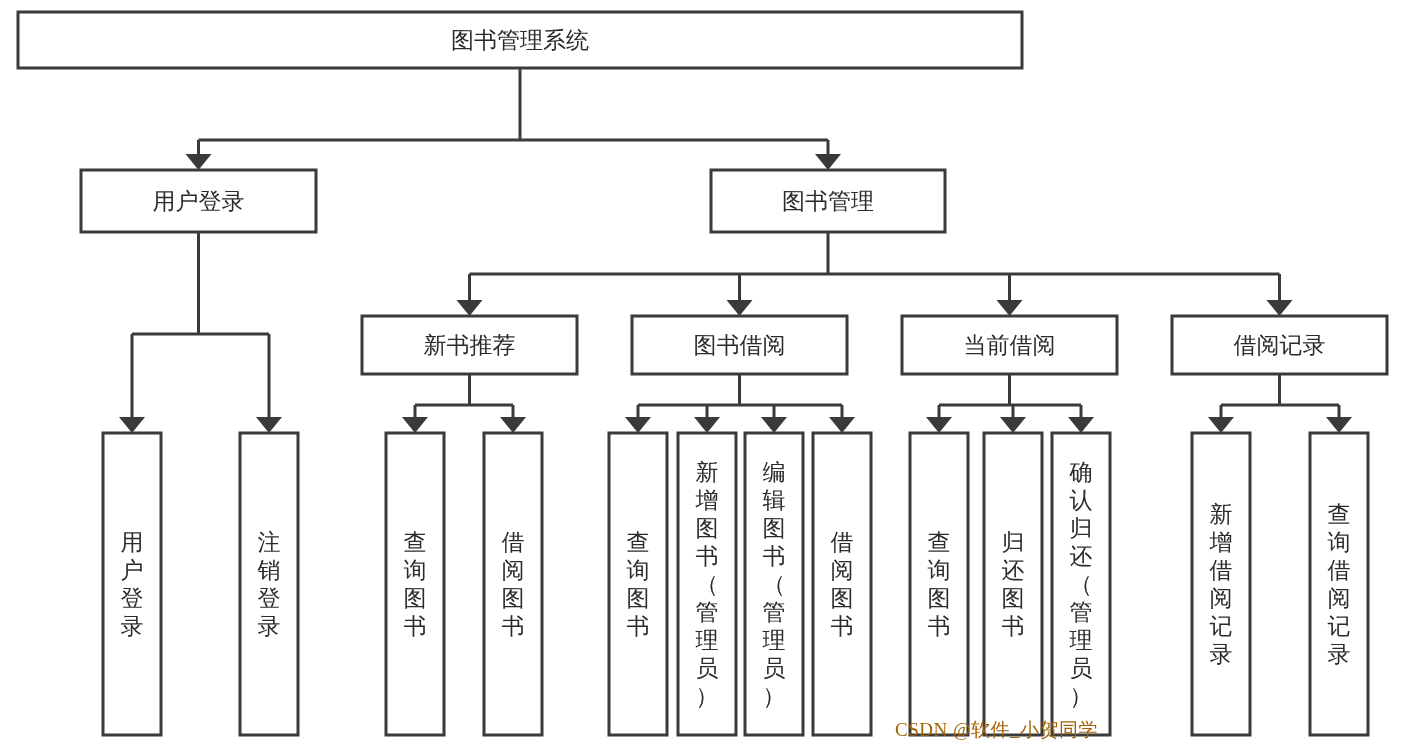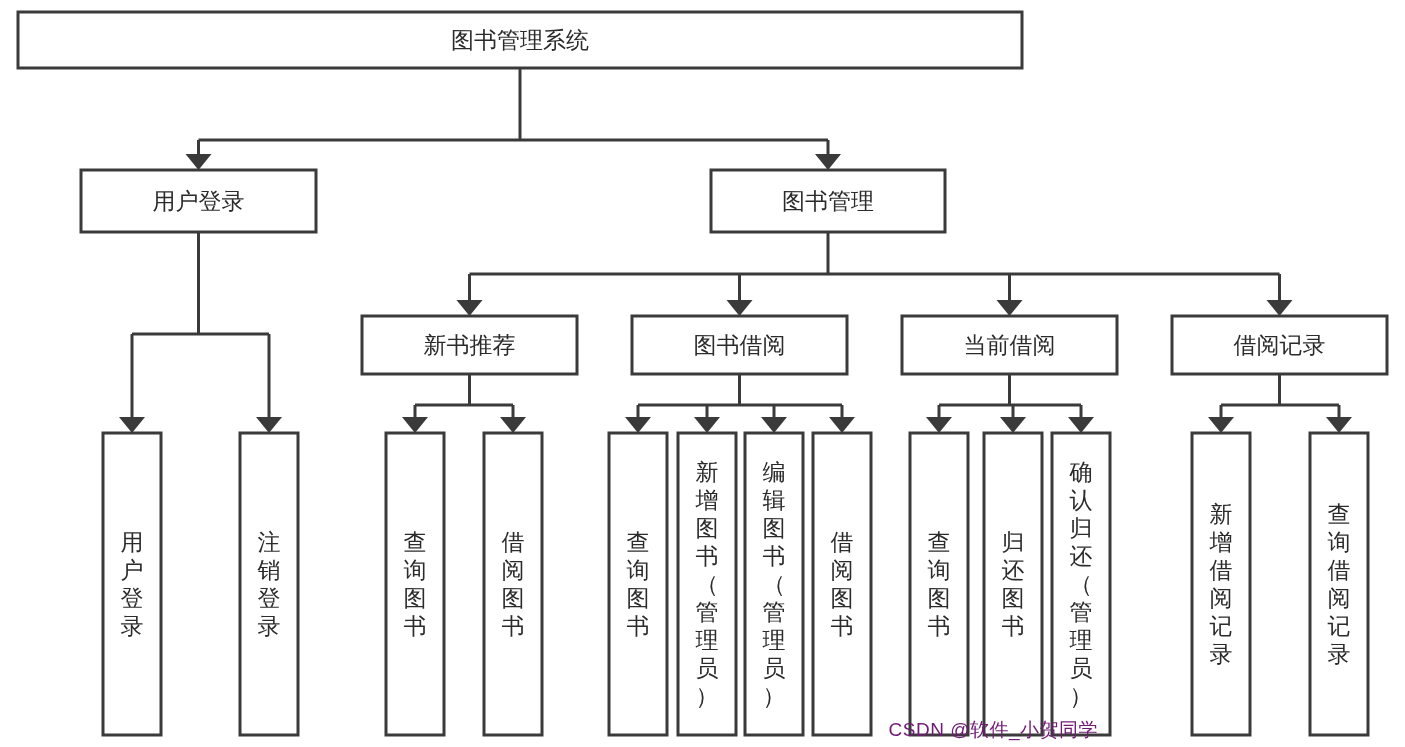--- a/index.html
+++ b/index.html
@@ -52,23 +52,23 @@
   .node-label-v {
     font-family: "DejaVu Sans", "Liberation Sans", sans-serif;
     font-size: 23px;
     fill: #2b2b2b;
     text-anchor: middle;
   }
   .watermark-text {
     position: absolute;
     right: 12px;
     bottom: 4px;
-    font-family: Liberation Sans, sans-serif;
+    font-family: Liberation Serif, serif;
     font-size: 19px;
-    color: #701a75;
+    color: #a16207;
     white-space: nowrap;
     letter-spacing: 0.5px;
     user-select: none;
   }
 </style>
 </head>
 <body>
 
 <div id="diagram-root">
   <svg class="diagram-canvas" viewBox="0 0 1405 747">

